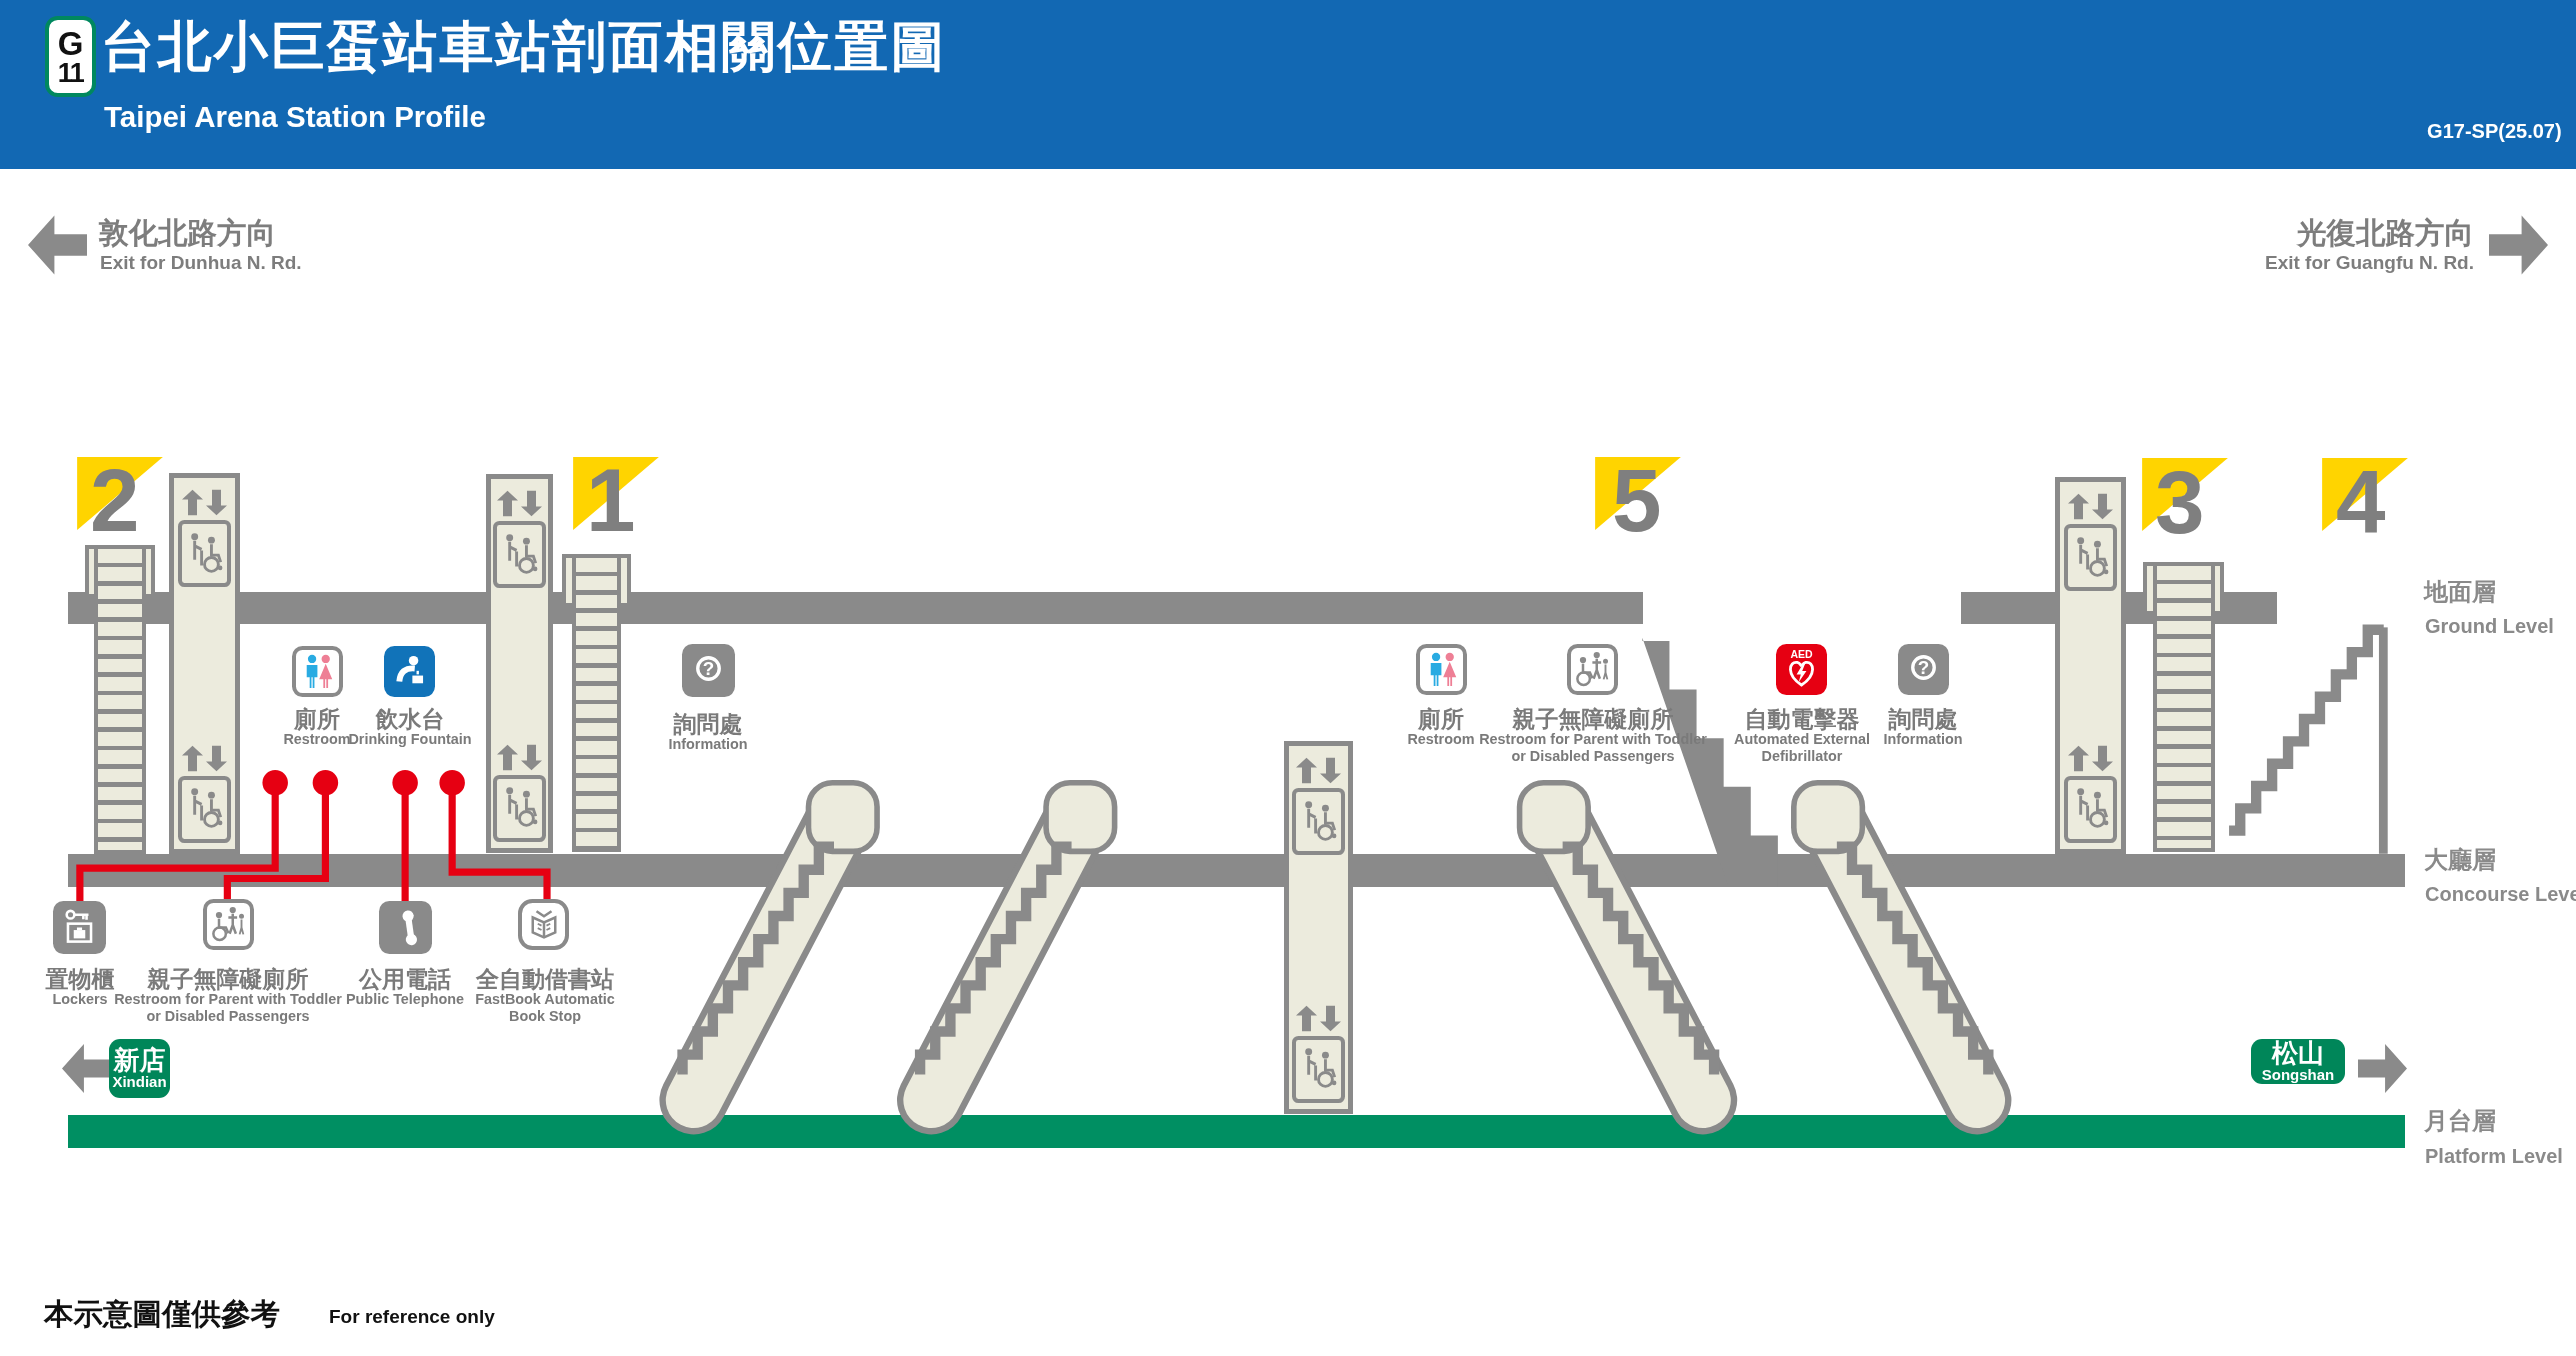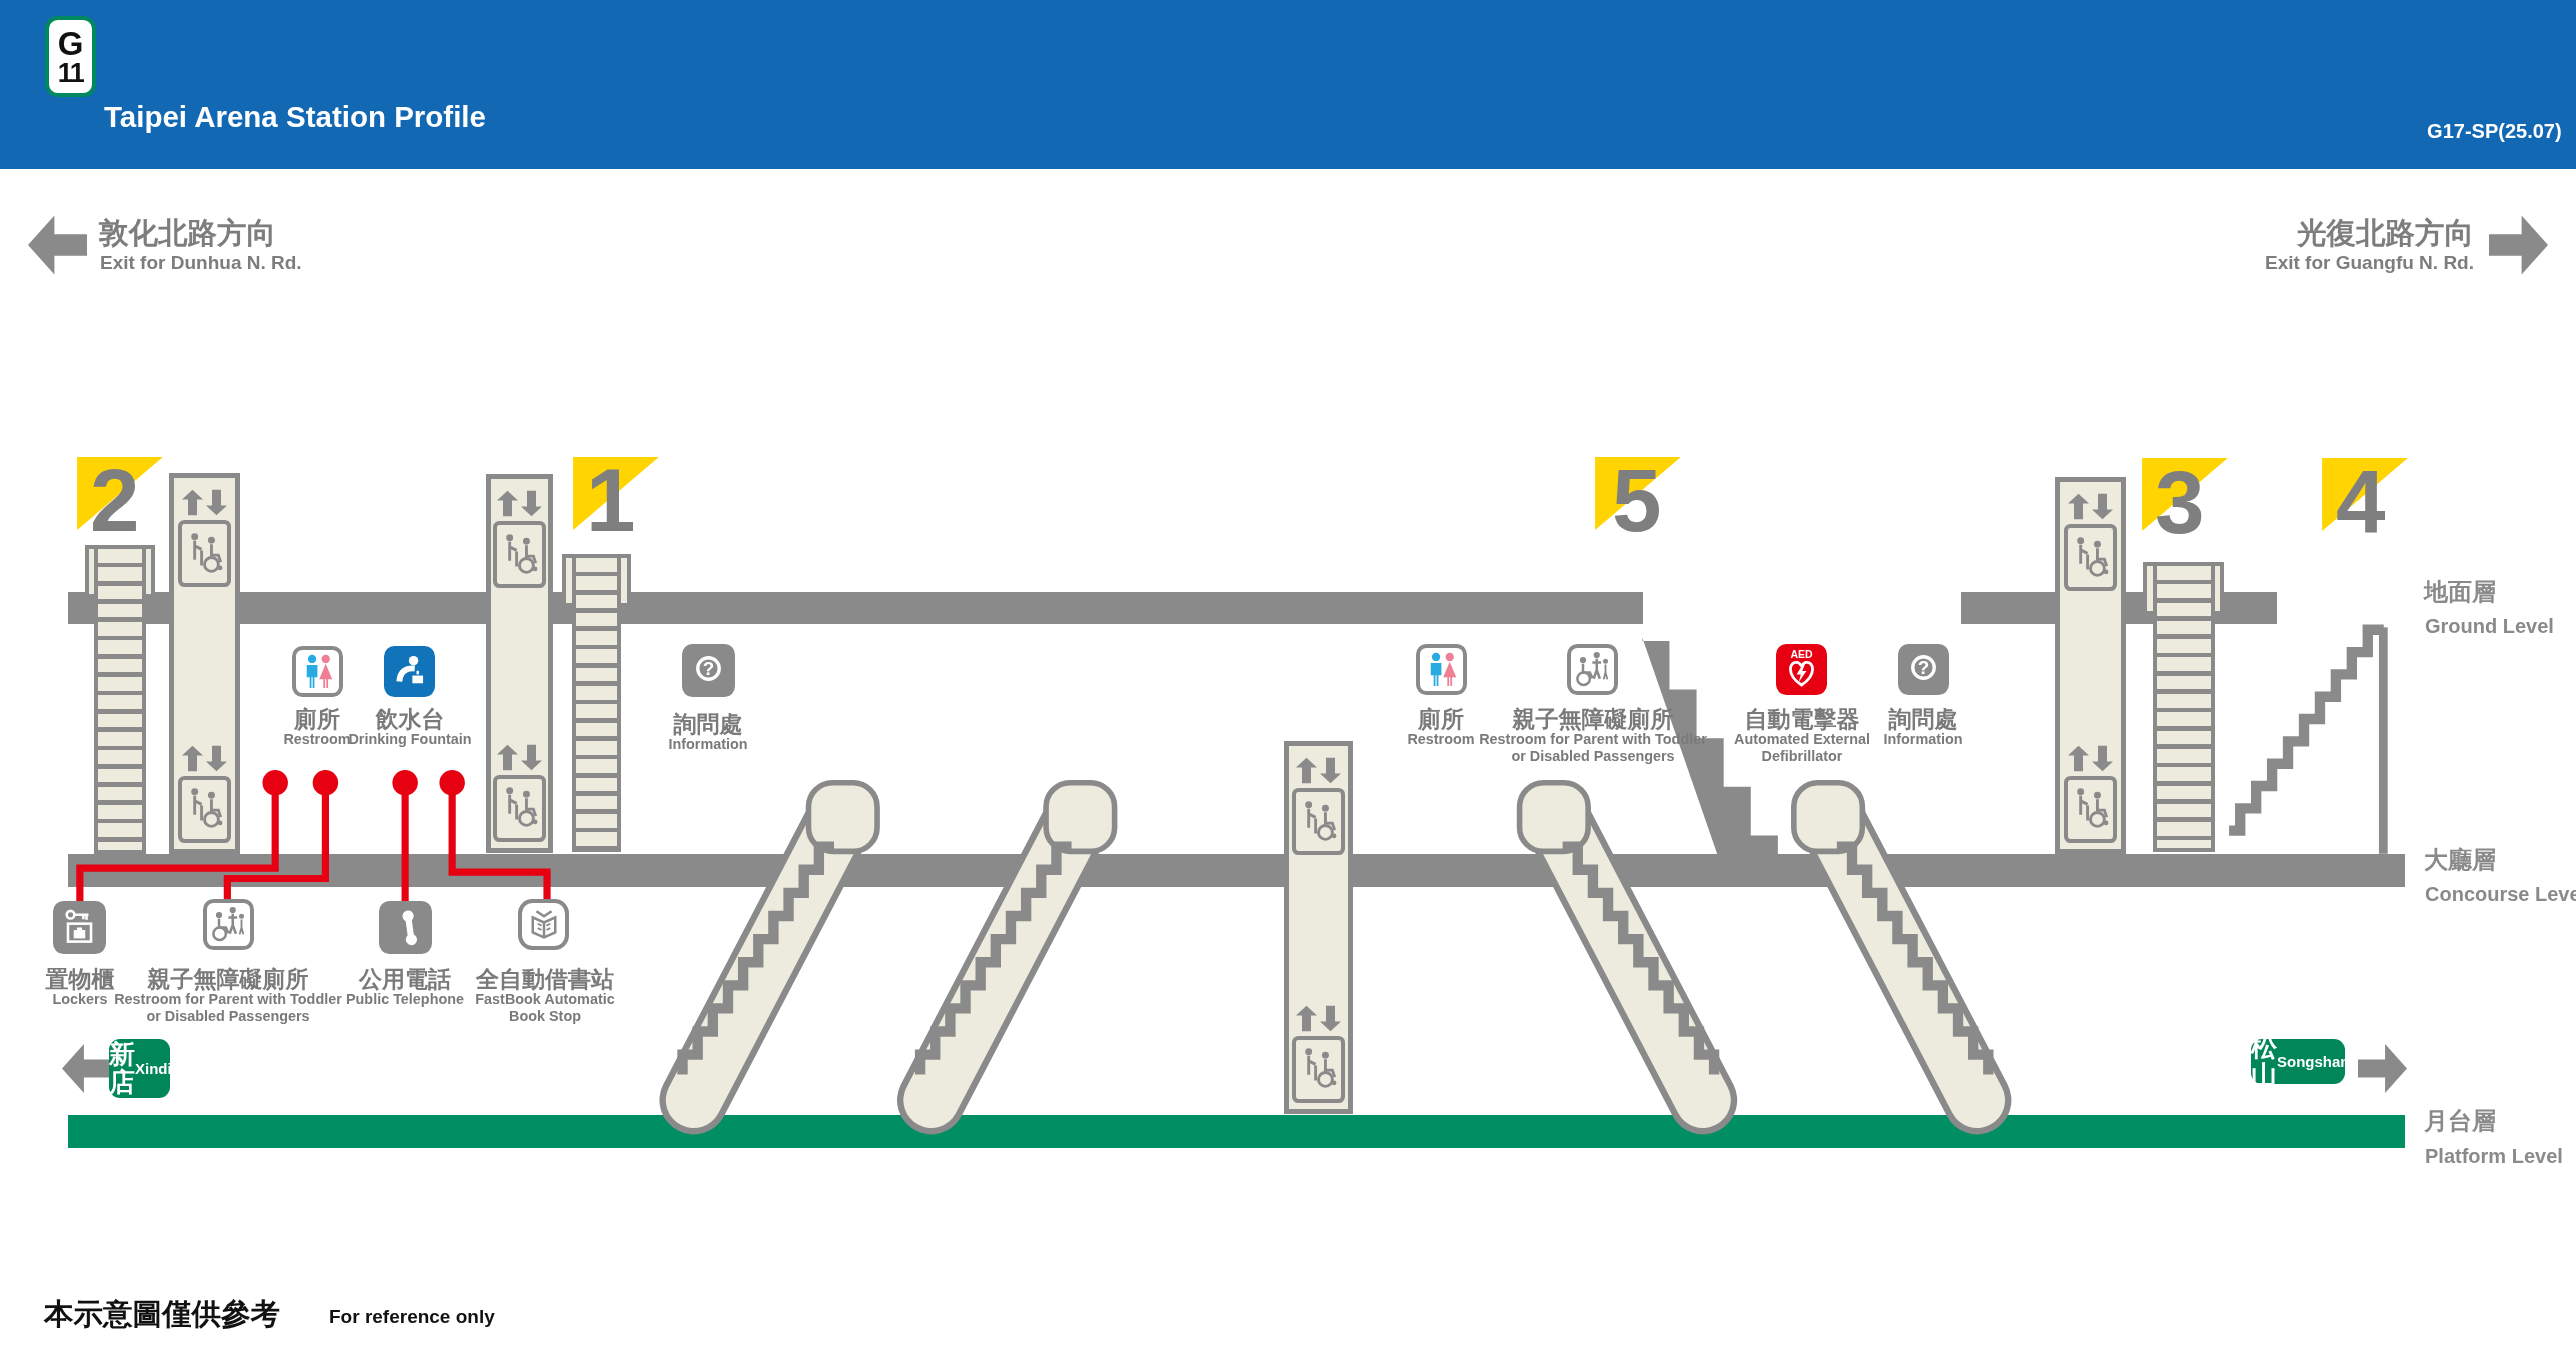--- a/index.html
+++ b/index.html
@@ -38,39 +38,40 @@
   .ficon.outline{background:#fff;border:4px solid #8a8a8a;width:43px;height:43px;}
   .ficon.gray{background:#8a8a8a;}
   .ficon.blue{background:#1173b9;}
   .ficon.red{background:#e60012;}
   
   .flabel{position:absolute;transform:translateX(-50%);text-align:center;z-index:5;margin-top:9px;}
   .fzh{font-size:23px;font-weight:bold;color:#7a7a7a;white-space:nowrap;line-height:1.05;}
   .fen{font-size:14.4px;font-weight:bold;color:#7a7a7a;line-height:1.15;white-space:nowrap;}
   .fen.wrap{white-space:normal;}
   
-  .term{position:absolute;background:#008659;border-radius:11px;color:#fff;text-align:center;z-index:5;display:flex;flex-direction:row;align-items:center;justify-content:flex-start;line-height:1.05;}
+  .term{position:absolute;background:#008659;border-radius:11px;color:#fff;text-align:center;z-index:5;display:flex;flex-direction:column;align-items:center;justify-content:center;line-height:1.05;}
   .term .tzh{font-size:26px;font-weight:bold;}
   .term .ten{font-size:15px;font-weight:bold;}
   
   #foot-zh{position:absolute;left:44px;top:1295px;font-size:29.5px;font-weight:bold;color:#111;}
   #foot-en{position:absolute;left:329px;top:1306px;font-size:19px;font-weight:bold;color:#111;}
   svg{display:block;}
   #diagram-svg{position:absolute;left:0;top:0;z-index:2;}
 </style>
 </head>
 <body>
 
 <div id="canvas">
 
   <div id="header">
     <div id="g17-badge">
       <div class="g">G</div>
       <div class="n">11</div>
     </div>
+    <div id="title-zh">台北小巨蛋站車站剖面相關位置圖</div>
     <div id="title-en">Taipei Arena Station Profile</div>
     <div id="doc-code">G17-SP(25.07)</div>
   </div>
 
   <svg class="abs" style="left:28px;top:214px" width="59" height="62" viewBox="0 0 76 76">
       <polygon points="34,0 0,38 34,76 34,52 76,52 76,24 34,24" fill="#8a8a8a"></polygon>
     </svg>
   <div class="abs dir-zh" style="left:99px;top:214px">敦化北路方向</div>
   <div class="abs dir-en" style="left:100px;top:252px">Exit for Dunhua N. Rd.</div>
 

